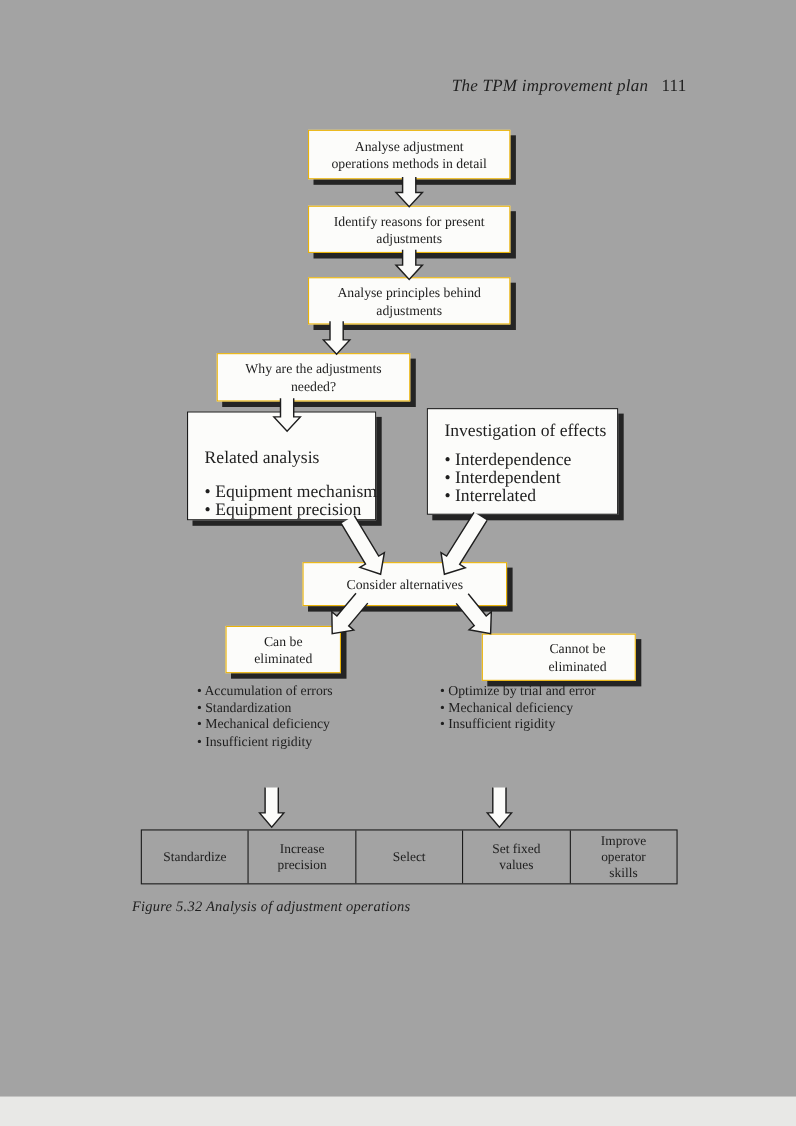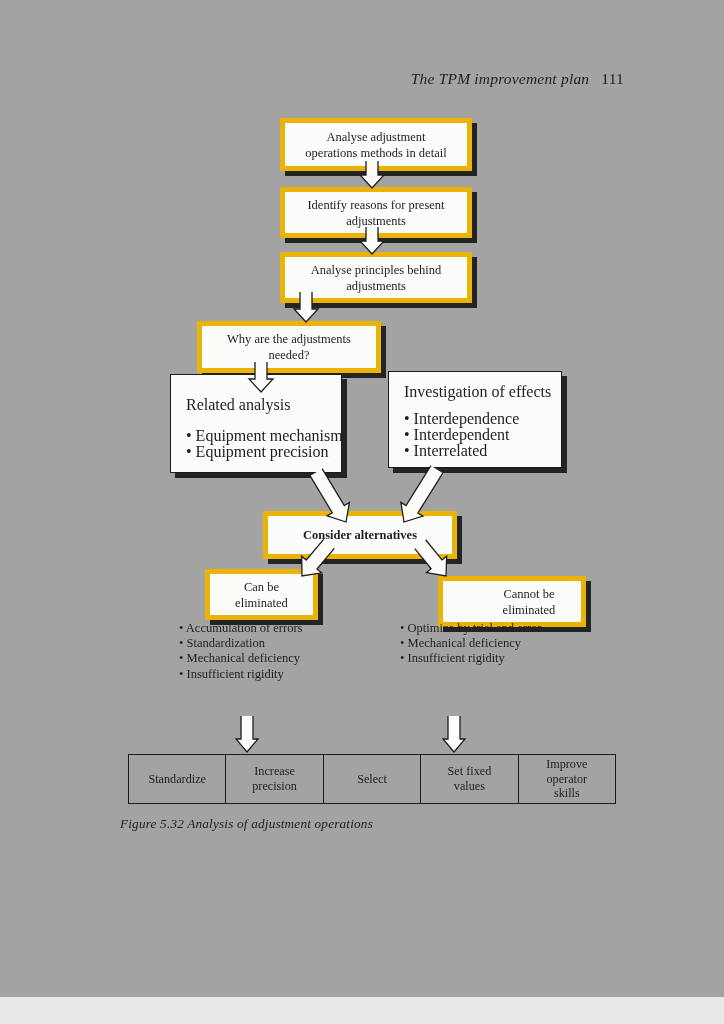--- a/index.html
+++ b/index.html
@@ -8,21 +8,21 @@
     background:#a3a3a3;color:#1e1e1e;
     font-family:"Liberation Serif", serif;overflow:hidden;
   }
   .running-head{
     position:absolute;top:70px;left:400px;width:224px;
     text-align:right;font-size:15.5px;letter-spacing:.2px;
   }
   .running-head .title{font-style:italic;}
   .running-head .pagenum{font-style:normal;margin-left:12px;}
   .box{
-    position:absolute;background:#fcfcfa;border:5px solid #eab308;
+    position:absolute;background:#fcfcfa;border:1px solid #eab308;
     box-shadow:5px 5px 0 #242424;z-index:2;
     display:flex;align-items:center;justify-content:center;
     text-align:center;font-size:12.5px;line-height:1.28;
     white-space:pre-line;
   }
   .panel{
     position:absolute;background:#fcfcfa;border:1px solid #1b1b1b;
     box-shadow:5px 5px 0 #242424;z-index:2;
     font-size:16px;line-height:16px;text-align:left;
     box-sizing:border-box;
@@ -67,38 +67,38 @@
 
   <div class="box" style="left:280px;top:187px;width:182px;height:41px;">Identify reasons for present
 adjustments</div>
 
   <div class="box" style="left:280px;top:252px;width:182px;height:41px;">Analyse principles behind
 adjustments</div>
 
   <div class="box" style="left:173px;top:321px;width:174px;height:42px;margin-left:24px;">Why are the adjustments
 needed?</div>
 
-  <div class="panel" style="left:170px;top:374px;width:172px;height:99px;padding:22px 6px 0 15px;">
+  <div class="panel" style="left:170px;top:374px;width:172px;height:99px;padding:34px 6px 0 15px;">
     <span class="panel-title" style="margin-bottom:15px;">Related analysis</span>
     <div class="blist">
       <div class="blt">Equipment mechanism</div>
       <div class="blt">Equipment precision</div>
     </div>
   </div>
 
   <div class="panel" style="left:388px;top:371px;width:174px;height:97px;padding:12px 6px 0 15px;">
     <span class="panel-title" style="margin-bottom:11px;">Investigation of effects</span>
     <div class="blist">
       <div class="blt">Interdependence</div>
       <div class="blt">Interdependent</div>
       <div class="blt">Interrelated</div>
     </div>
   </div>
 
-  <div class="box" style="left:263px;top:511px;width:184px;height:38px;font-weight:bold;">Consider alternatives</div>
+  <div class="box" style="left:275px;top:511px;width:184px;height:38px;">Consider alternatives</div>
 
   <div class="box" style="left:205px;top:569px;width:103px;height:41px;">Can be
 eliminated</div>
 
   <div class="box" style="left:438px;top:576px;width:104px;height:41px;padding-left:34px;">Cannot be
 eliminated</div>
 
   <div class="notes" style="left:179px;top:621px;">
     <div class="blt">Accumulation of errors</div>
     <div class="blt">Standardization</div>

